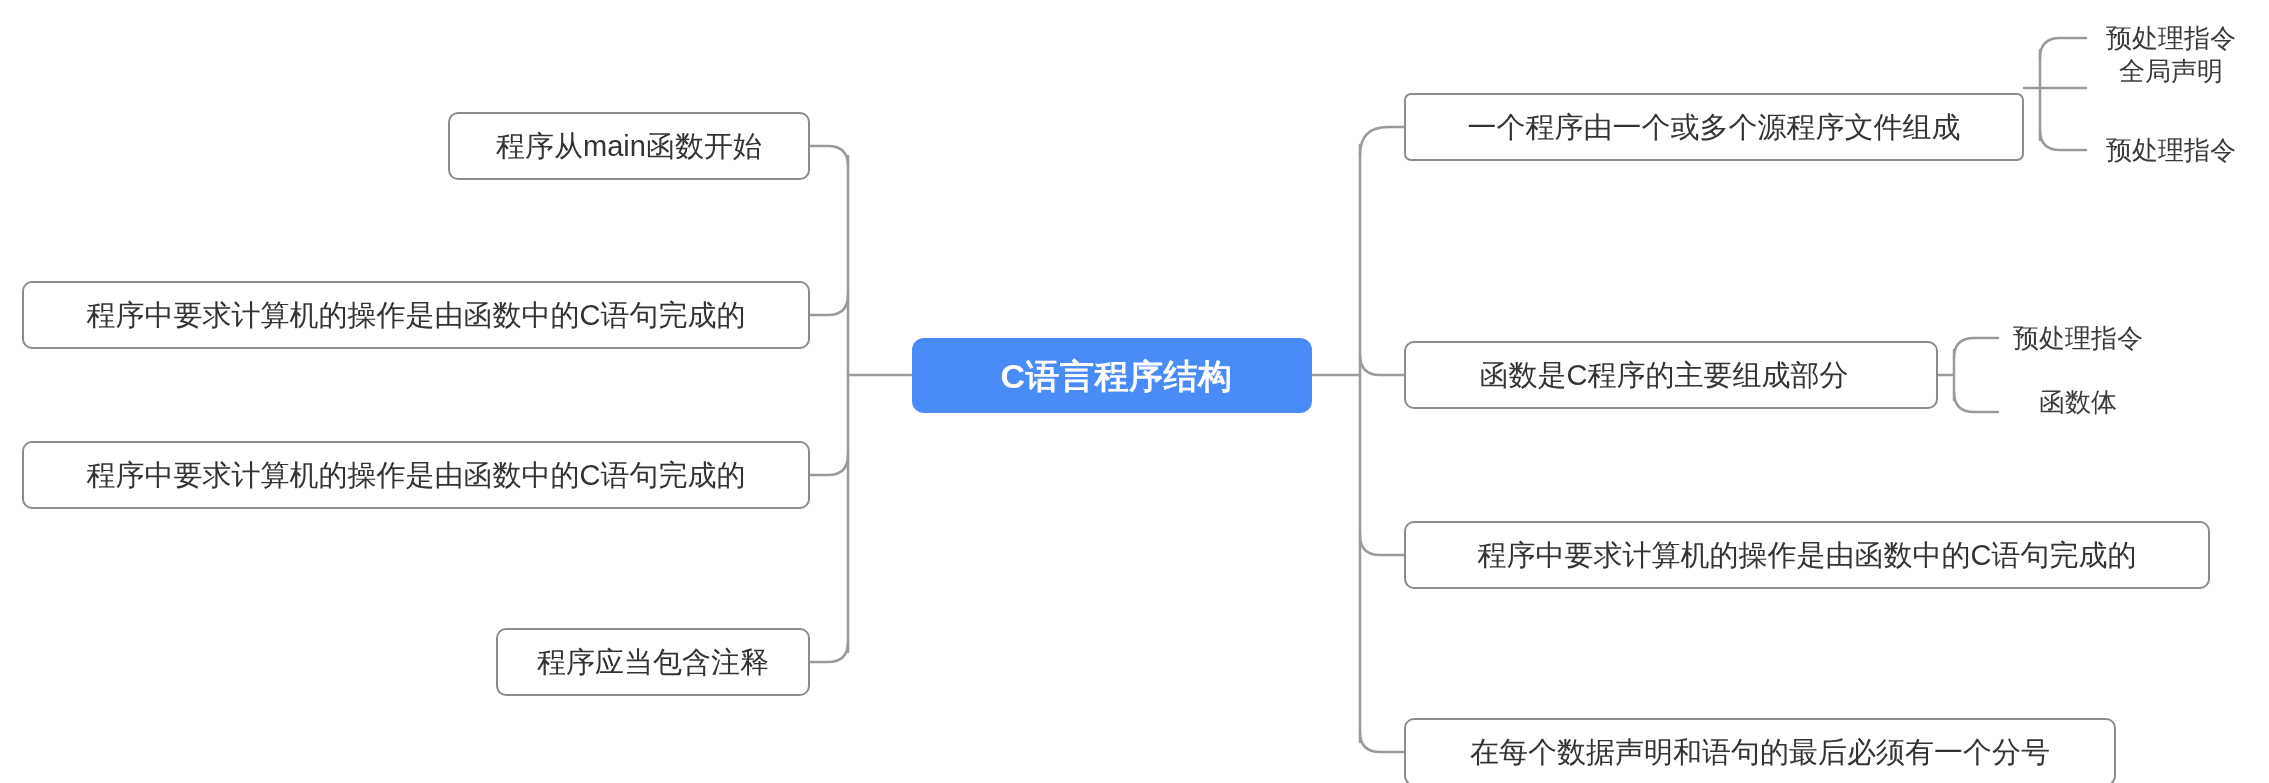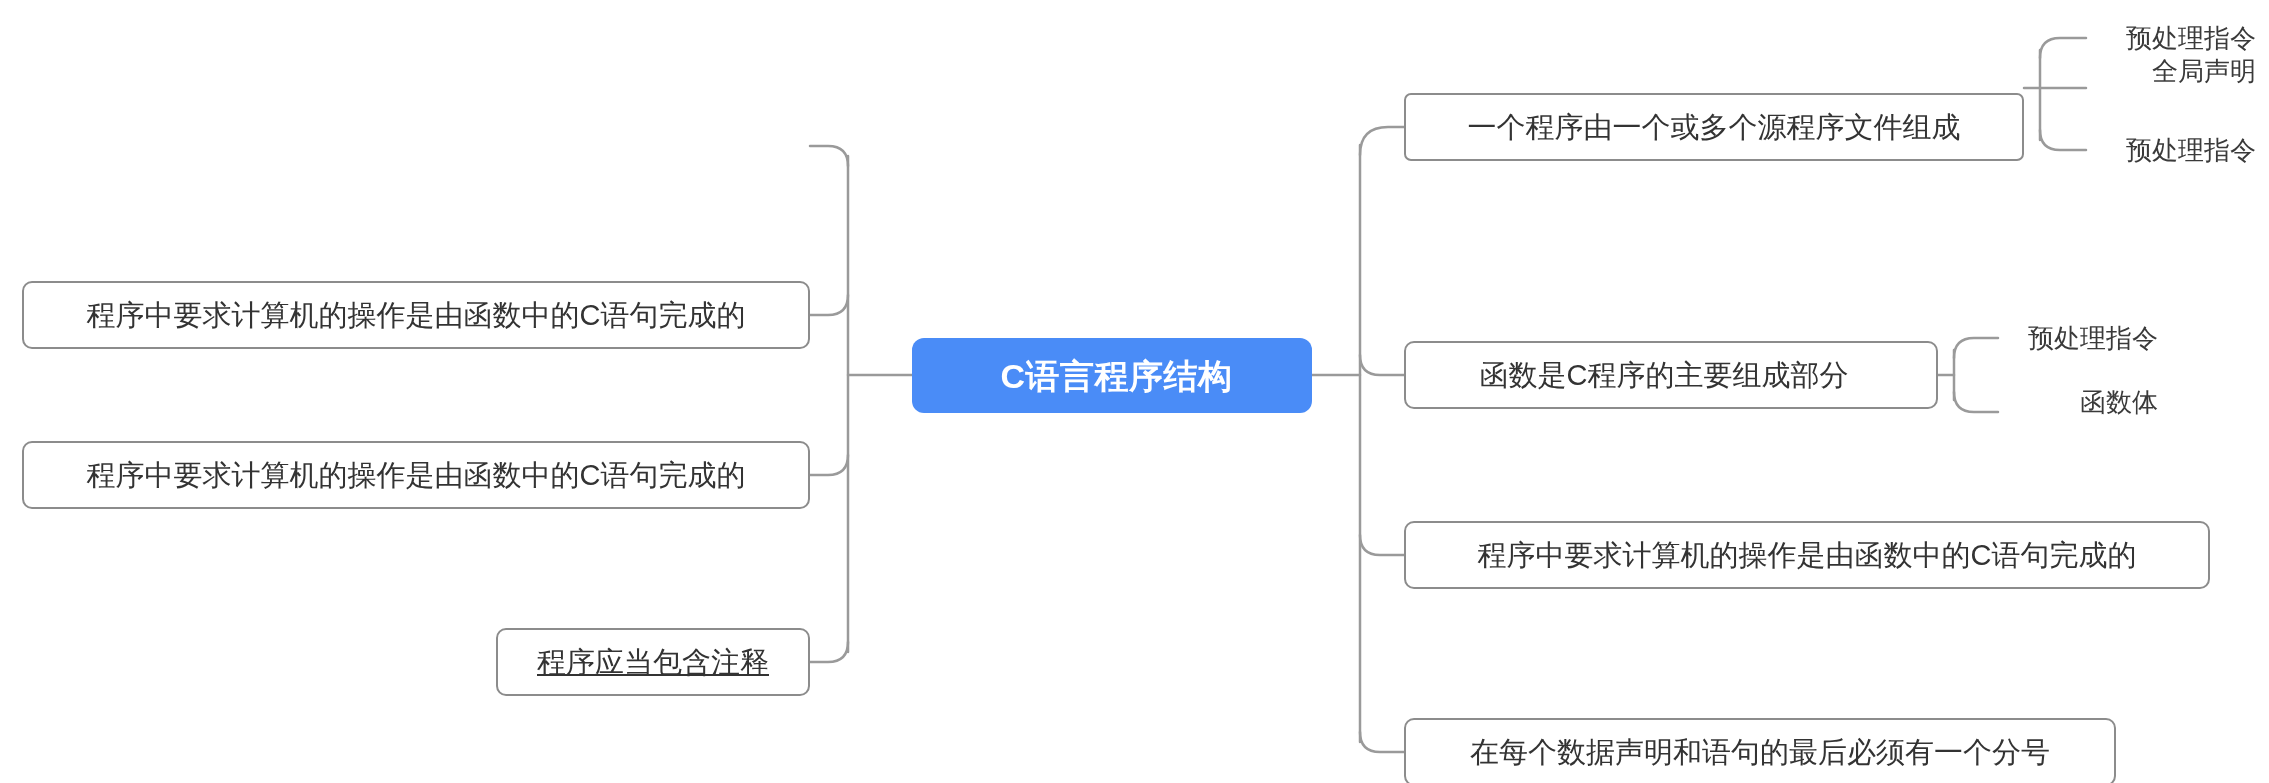--- a/index.html
+++ b/index.html
@@ -53,21 +53,21 @@
     font-weight: bold;
     letter-spacing: 0.5px;
     line-height: 1;
   }
   .node-leaf {
     border: none;
     background: transparent;
     color: #3a3a3a;
     font-size: 26px;
     line-height: 1;
-    justify-content: flex-end;
+    justify-content: center;
     padding: 0;
   }
 </style>
 </head>
 <body>
 
 <div id="canvas">
 
   <svg id="wires" viewBox="0 0 2269 783" preserveAspectRatio="none">
     <g fill="none" stroke="#9a9a9a" stroke-width="2.5" stroke-linecap="round">
@@ -106,30 +106,33 @@
       <path d="M 1954 350 L 1954 400"></path>
       <path d="M 1954 358 Q 1954 338 1974 338 L 1998 338"></path>
       <path d="M 1954 392 Q 1954 412 1974 412 L 1998 412"></path>
     </g>
   </svg>
 
   <div class="node node-root" style="left:912px; top:338px; width:400px; height:75px;">
     <span>C语言程序结构</span>
   </div>
 
+  <div class="node node-boxed" style="left:448px; top:112px; width:362px; height:68px;">
+    <span>程序从main函数开始</span>
+  </div>
 
   <div class="node node-boxed" style="left:22px; top:281px; width:788px; height:68px;">
     <span>程序中要求计算机的操作是由函数中的C语句完成的</span>
   </div>
 
   <div class="node node-boxed" style="left:22px; top:441px; width:788px; height:68px;">
     <span>程序中要求计算机的操作是由函数中的C语句完成的</span>
   </div>
 
-  <div class="node node-boxed" style="left:496px; top:628px; width:314px; height:68px;text-decoration:underline;">
+  <div class="node node-boxed" style="left:496px; top:628px; width:314px; height:68px;">
     <span>程序应当包含注释</span>
   </div>
 
   <div class="node node-boxed" style="left:1404px; top:93px; width:620px; height:68px;border-radius:7px;">
     <span>一个程序由一个或多个源程序文件组成</span>
   </div>
 
   <div class="node node-leaf" style="left:2086px; top:20px; width:170px; height:36px;">
     <span>预处理指令</span>
   </div>

